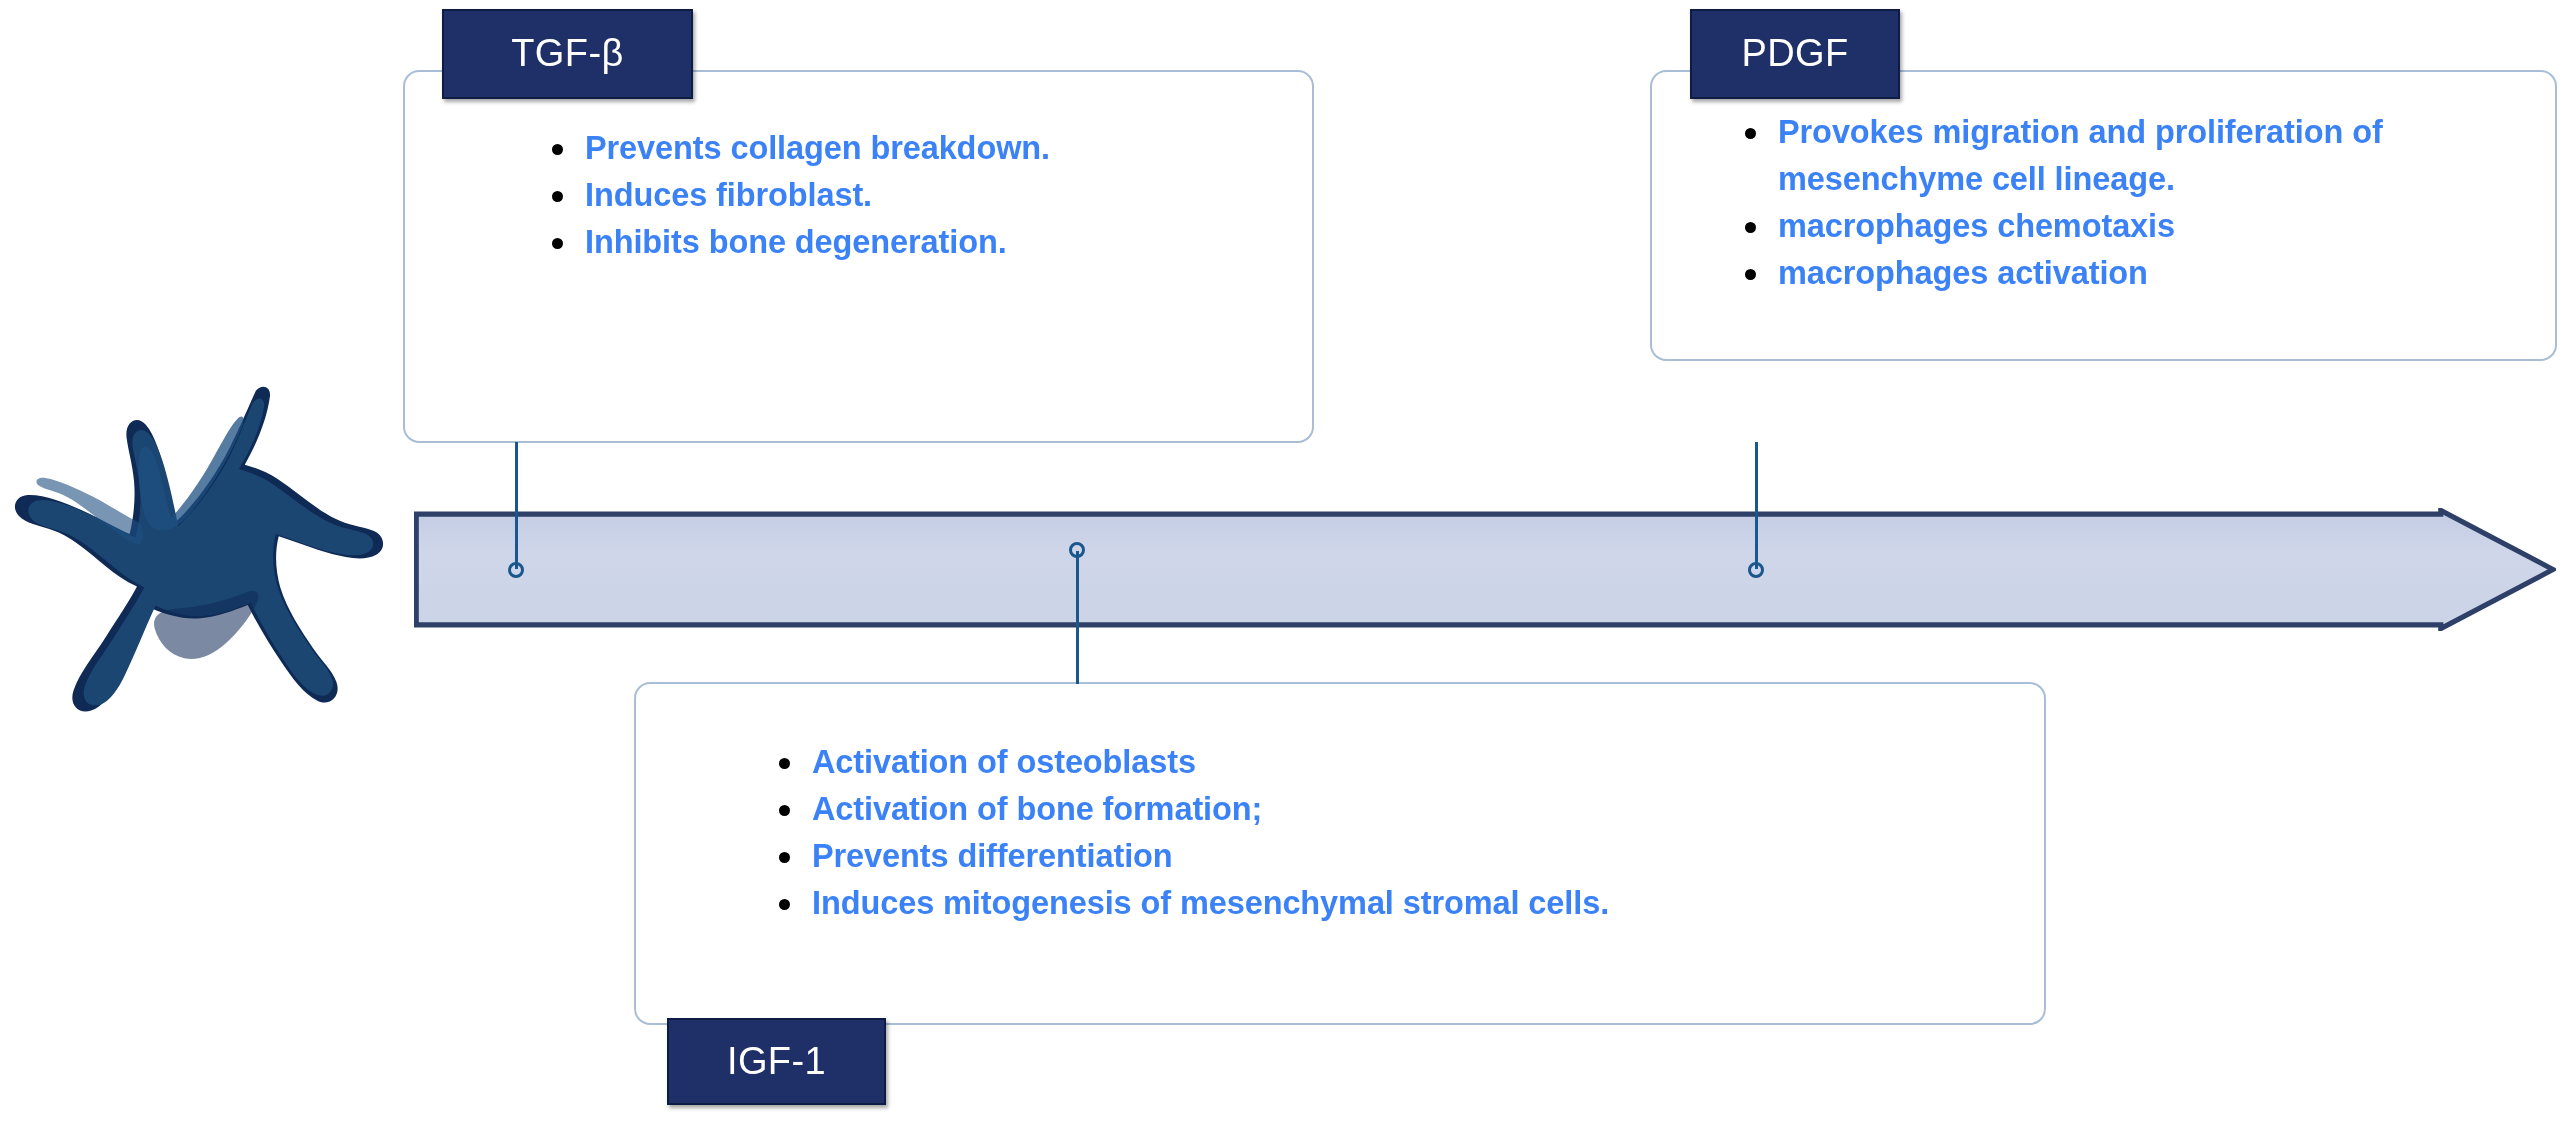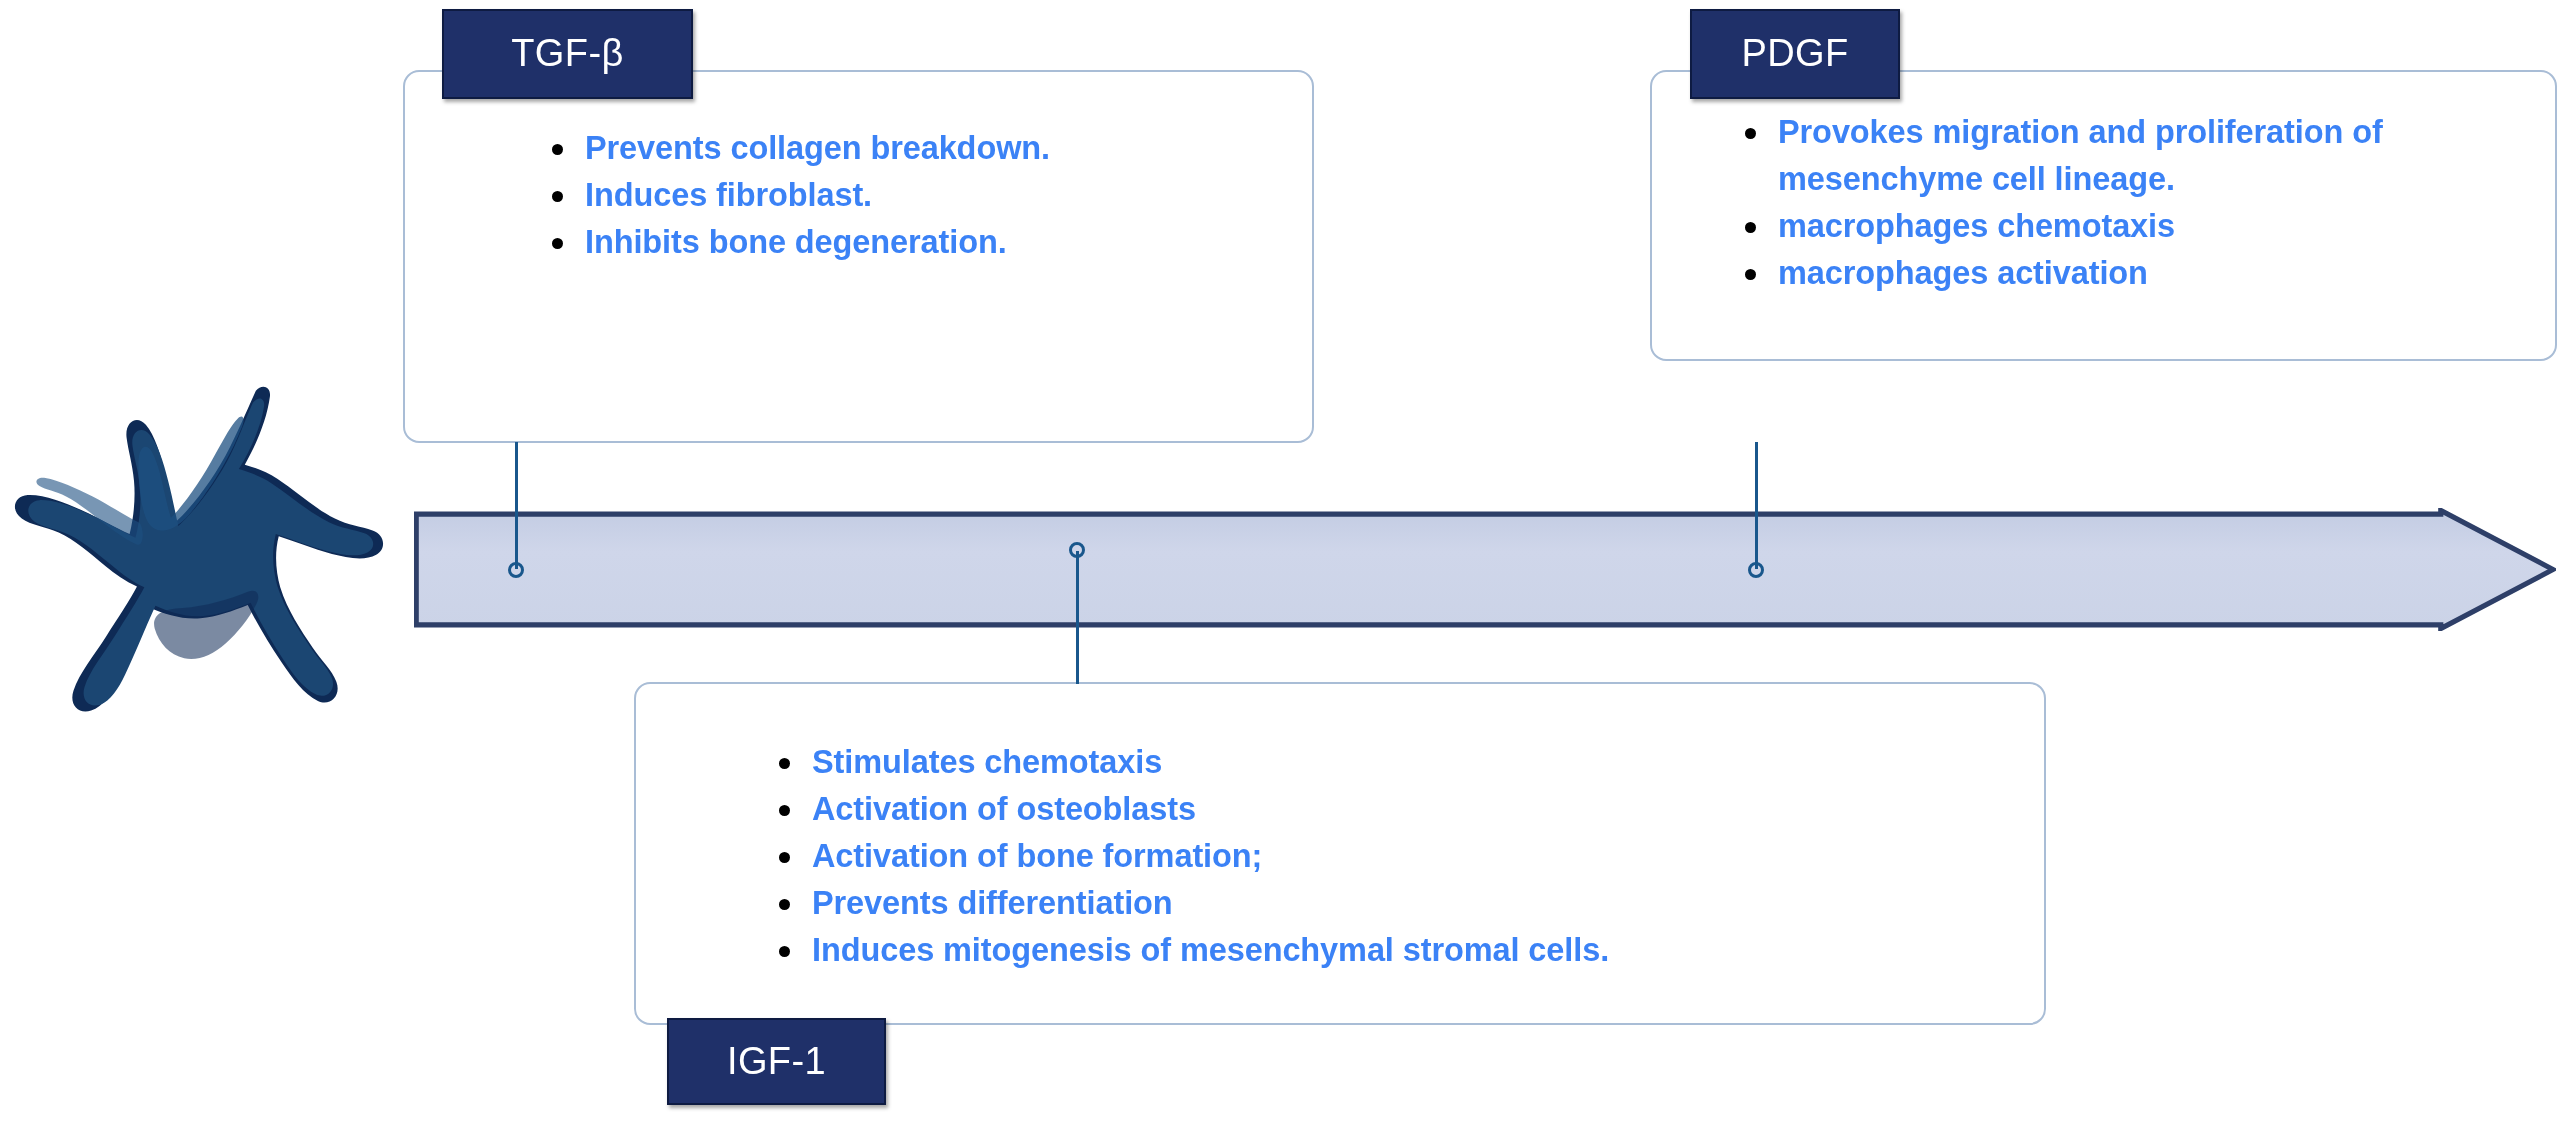--- a/index.html
+++ b/index.html
@@ -321,21 +321,20 @@
     </ul>
   </div>
   <div class="badge" id="badge-pdgf">PDGF</div>
   <div class="connector" id="conn-pdgf">
     <div class="stem"></div>
     <div class="node"></div>
   </div>
 
   <div class="info-box" id="box-igf">
     <ul class="bullets">
-      <li>Stimulates chemotaxis</li>
       <li>Activation of osteoblasts</li>
       <li>Activation of bone formation;</li>
       <li>Prevents differentiation</li>
       <li>Induces mitogenesis of mesenchymal stromal cells.</li>
     </ul>
   </div>
   <div class="badge" id="badge-igf">IGF-1</div>
   <div class="connector" id="conn-igf">
     <div class="stem"></div>
     <div class="node"></div>

